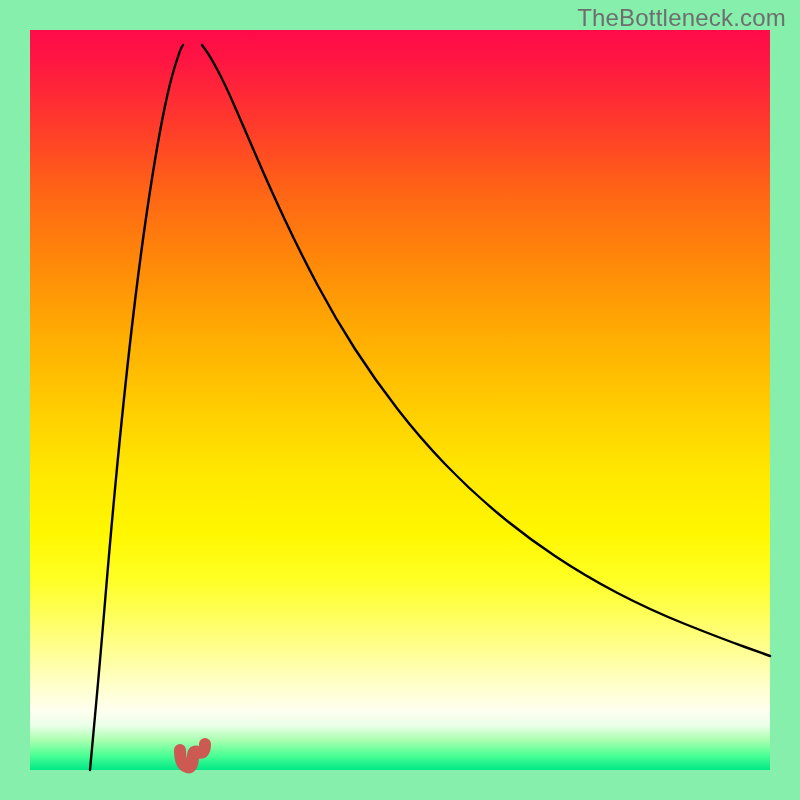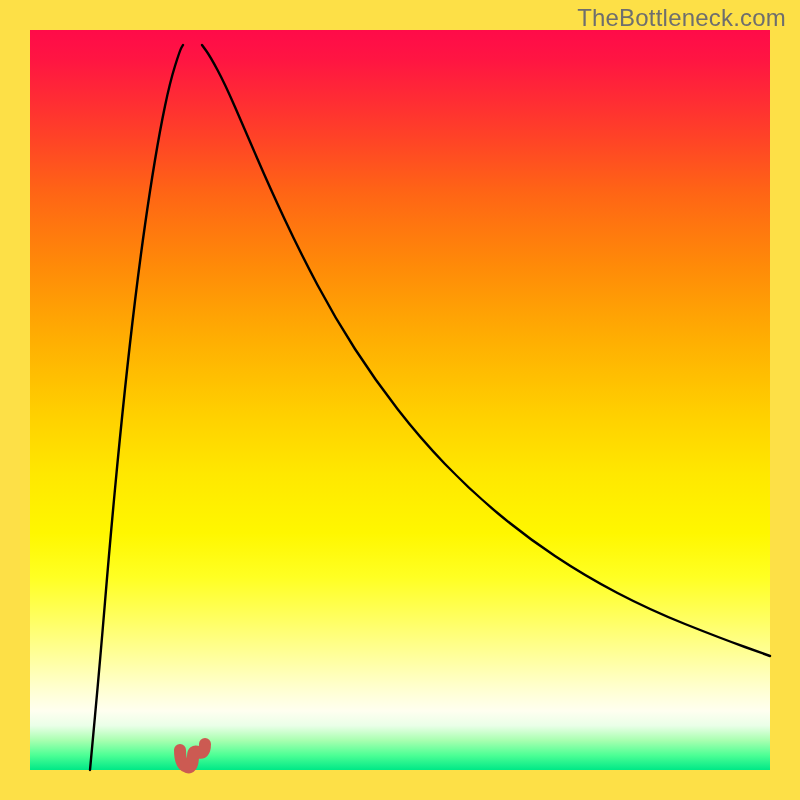--- a/index.html
+++ b/index.html
@@ -9,21 +9,21 @@
     height: 800px;
     overflow: hidden;
     background: #000;
     font-family: Arial, Helvetica, sans-serif;
   }
   .frame {
     position: absolute;
     left: 0; top: 0;
     width: 800px;
     height: 800px;
-    background: #fde047;
+    background: #86efac;
   }
   .plot {
     position: absolute;
     left: 30px;
     top: 30px;
     width: 740px;
     height: 740px;
     
     background: linear-gradient(
       to bottom,

